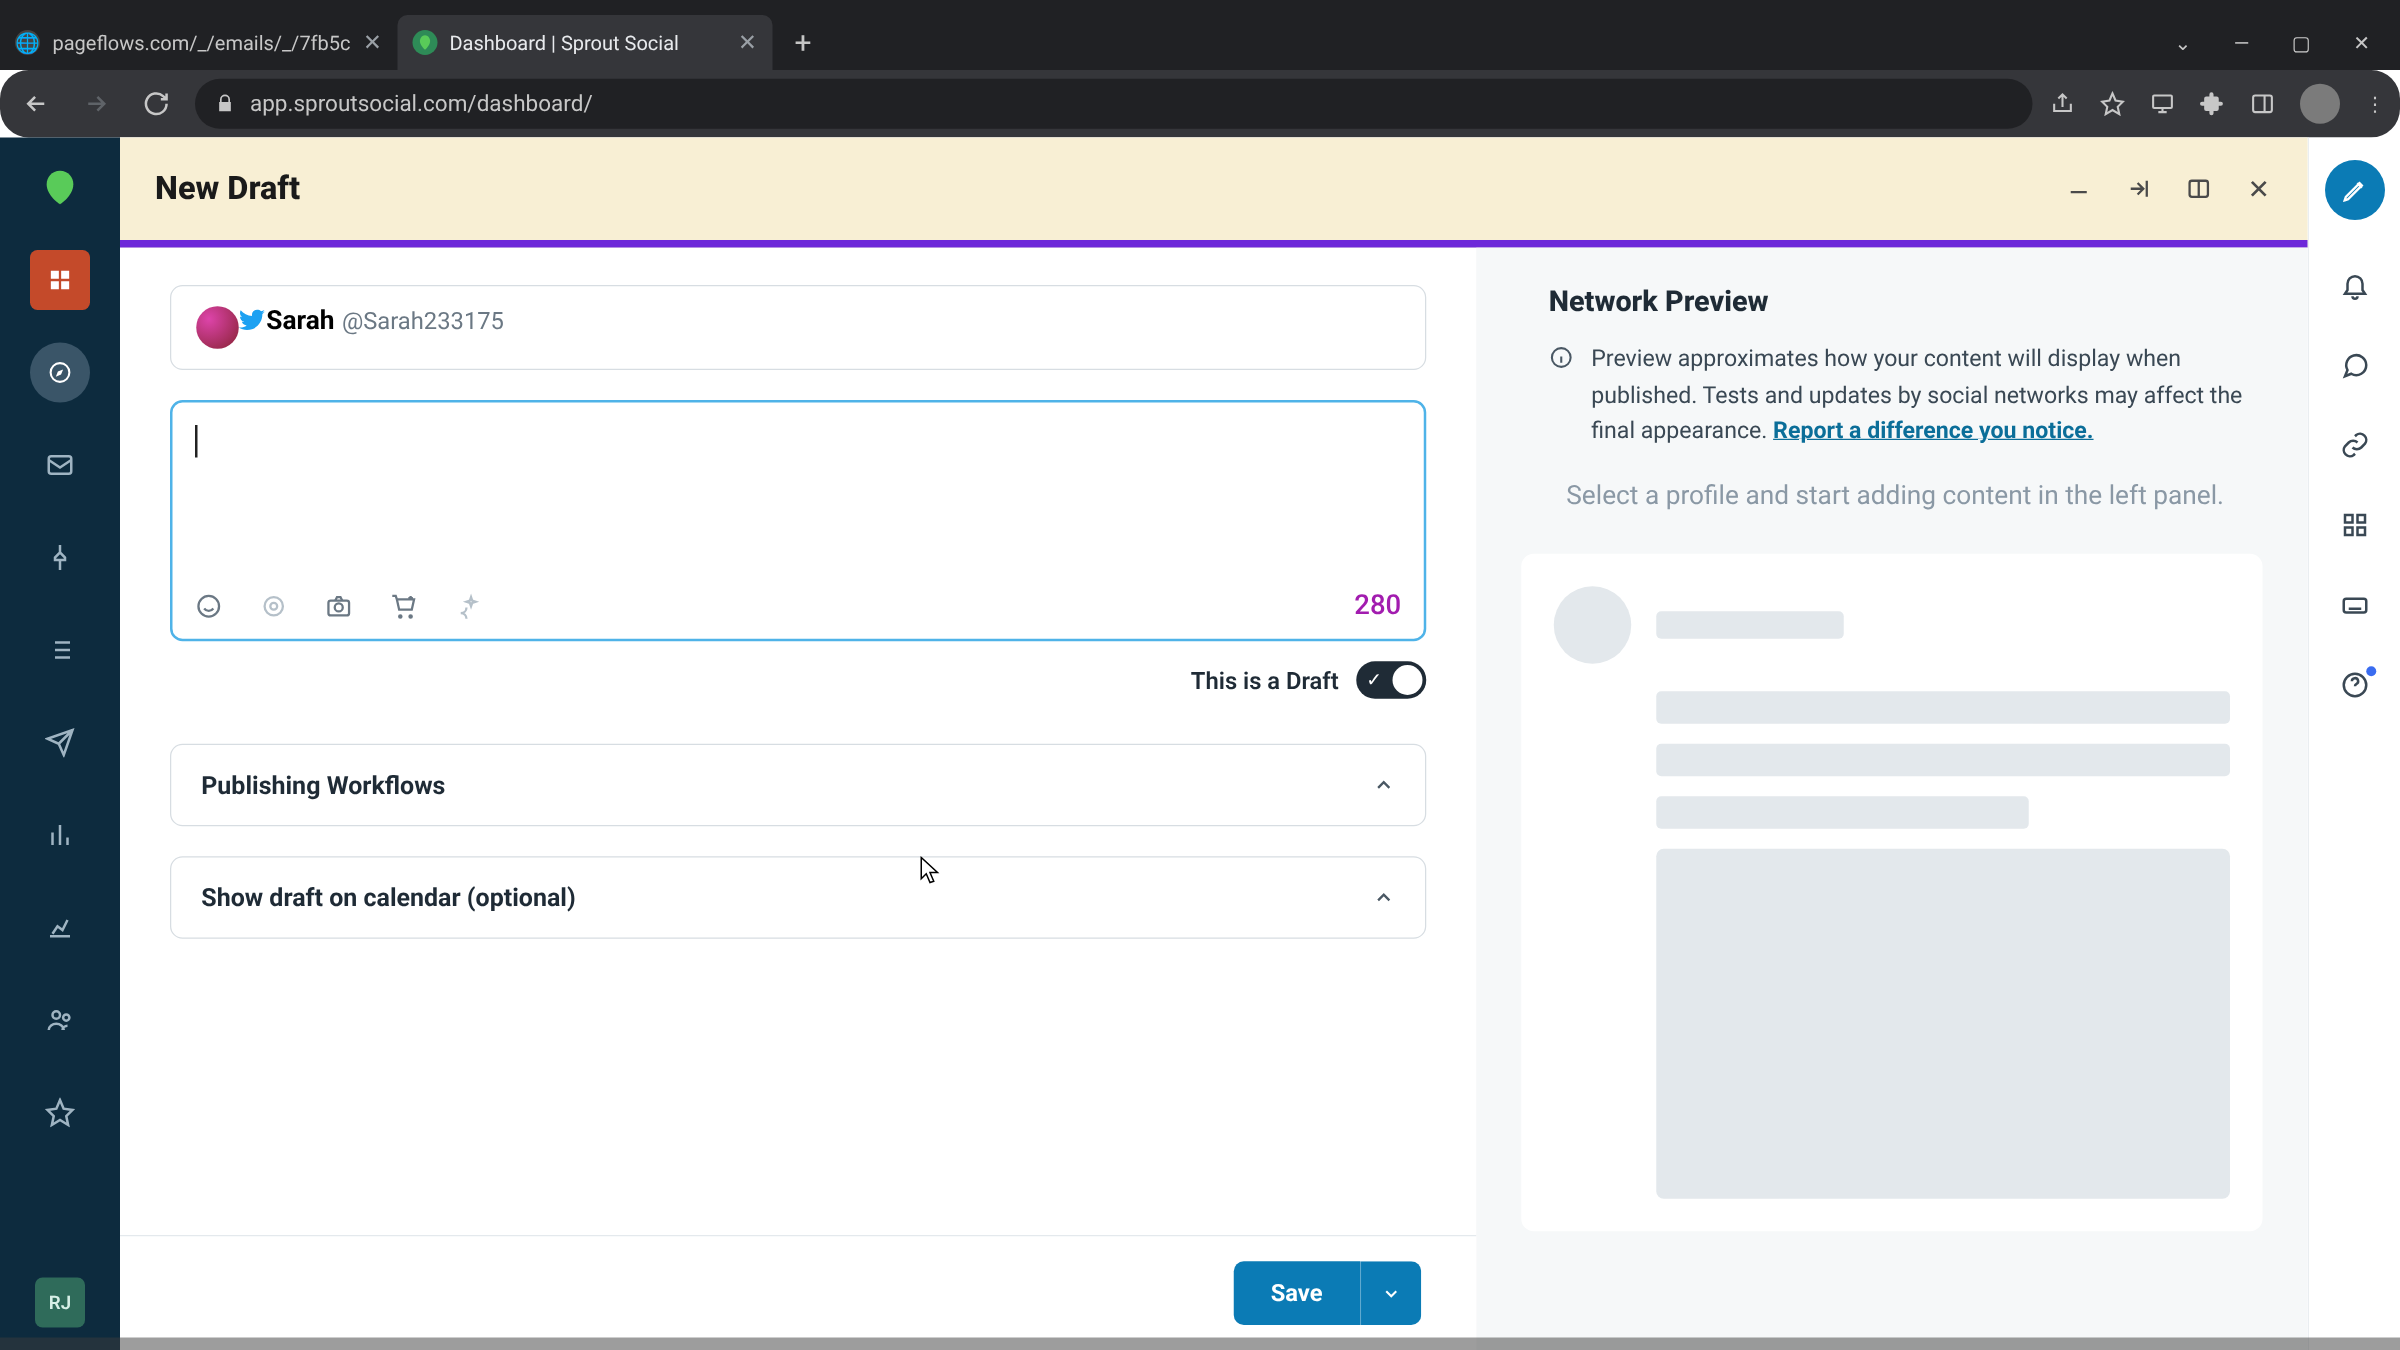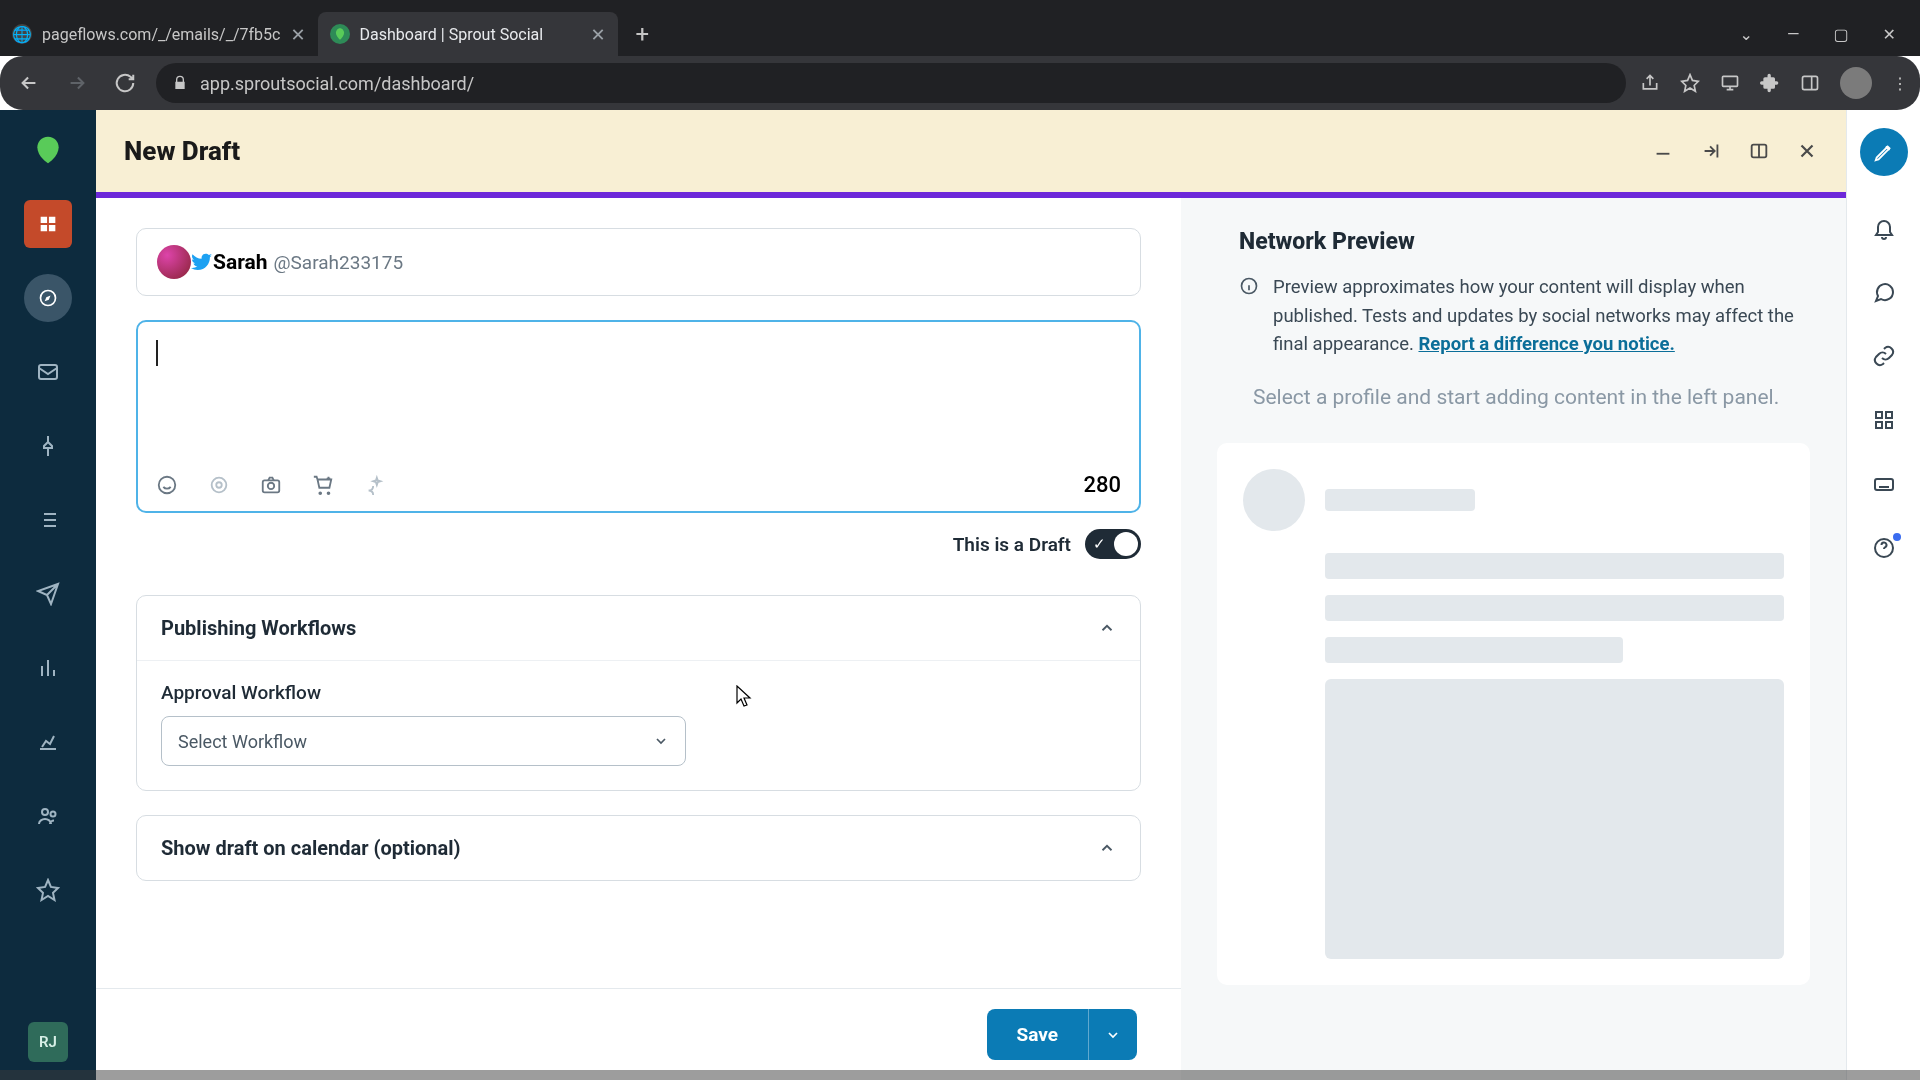--- a/index.html
+++ b/index.html
@@ -45,33 +45,33 @@
 .header-bar .header-actions .ic { cursor: pointer; }
 
 .main-split { flex: 1; display: flex; overflow: hidden; }
 
 .left-panel { width: 1085px; overflow-y: scroll; padding: 30px 40px 0 40px; position: relative; }
 .left-panel::-webkit-scrollbar { width: 16px; }
 .left-panel::-webkit-scrollbar-track { background: #f1f1f1; }
 .left-panel::-webkit-scrollbar-thumb { background: #c1c1c1; }
 
 .card { border: 1px solid #d7dde2; border-radius: 10px; background: #fff; margin-bottom: 24px; }
-.profile-card { padding: 16px 20px; display: flex; align-items: center; }
+.profile-card { padding: 16px 20px; display: flex; align-items: flex-start; }
 .profile-card .pic { width: 34px; height: 34px; border-radius: 50%; background: radial-gradient(circle at 30% 30%, #d4a, #823); }
 .profile-card .tw { color: #1da1f2; }
 .profile-card .name { font-size: 21px; font-weight: 700; }
 .profile-card .handle { font-size: 19px; color: #6b7884; margin-left: 6px; }
 
 .composer { border: 2px solid #4fb3e8; border-radius: 10px; padding: 0; overflow: hidden; }
 .composer .text-area { min-height: 140px; padding: 18px 18px; position: relative; }
 .composer .cursor { width: 1.5px; height: 26px; background: #222; animation: blink 1.1s infinite; }
 @keyframes blink { 50% { opacity: 0; } }
 .composer .tool-row { display: flex; align-items: center; padding: 10px 18px 14px; gap: 30px; }
 .composer .tool-row .t-ic { color: #6b7884; cursor: pointer; }
-.composer .tool-row .count { margin-left: auto; font-size: 22px; color: #000000; font-weight: 500; }
+.composer .tool-row .count { margin-left: auto; font-size: 22px; color: #a21caf; font-weight: 500; }
 
 .draft-toggle-row { display: flex; justify-content: flex-end; align-items: center; gap: 14px; margin-top: 16px; margin-bottom: 36px; }
 .draft-toggle-row .lbl { font-size: 19px; font-weight: 600; color: #1f2b36; }
 .toggle { width: 56px; height: 30px; background: #1f2b36; border-radius: 15px; position: relative; cursor: pointer; }
 .toggle .check { position: absolute; left: 8px; top: 6px; color: #fff; font-size: 15px; }
 .toggle .knob { position: absolute; right: 3px; top: 3px; width: 24px; height: 24px; background: #fff; border-radius: 50%; }
 
 .section-card .sec-head { padding: 20px 24px; display: flex; align-items: center; justify-content: space-between; cursor: pointer; }
 .section-card .sec-head .title { font-size: 20px; font-weight: 700; color: #1f2b36; }
 .section-card .sec-head .chev { color: #4a5864; }
@@ -353,31 +353,20 @@
 
         <div class="card section-card">
           <div class="sec-head">
             <span class="title">Publishing Workflows</span>
             <span class="chev">
                 <svg width="18" height="18" viewBox="0 0 24 24" fill="none" stroke="#4a5864" stroke-width="2.5">
                   <path d="M6 15l6-6 6 6"></path>
                 </svg>
               </span>
           </div>
-          <div class="sec-body">
-            <div class="sub-label">Approval Workflow</div>
-            <div class="select-box">
-              <span>Select Workflow</span>
-              <span>
-                  <svg width="16" height="16" viewBox="0 0 24 24" fill="none" stroke="#4a5864" stroke-width="2.5">
-                    <path d="M6 9l6 6 6-6"></path>
-                  </svg>
-                </span>
-            </div>
-          </div>
         </div>
 
         <div class="card section-card" style="margin-bottom:120px;">
           <div class="sec-head">
             <span class="title">Show draft on calendar (optional)</span>
             <span class="chev">
                 <svg width="18" height="18" viewBox="0 0 24 24" fill="none" stroke="#4a5864" stroke-width="2.5">
                   <path d="M6 15l6-6 6 6"></path>
                 </svg>
               </span>

